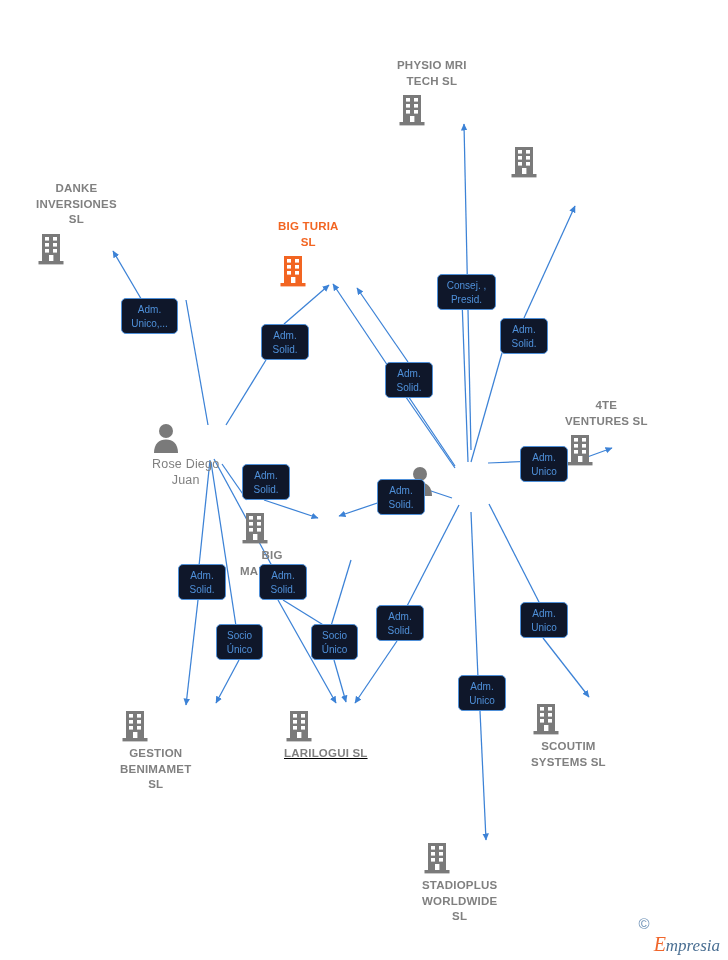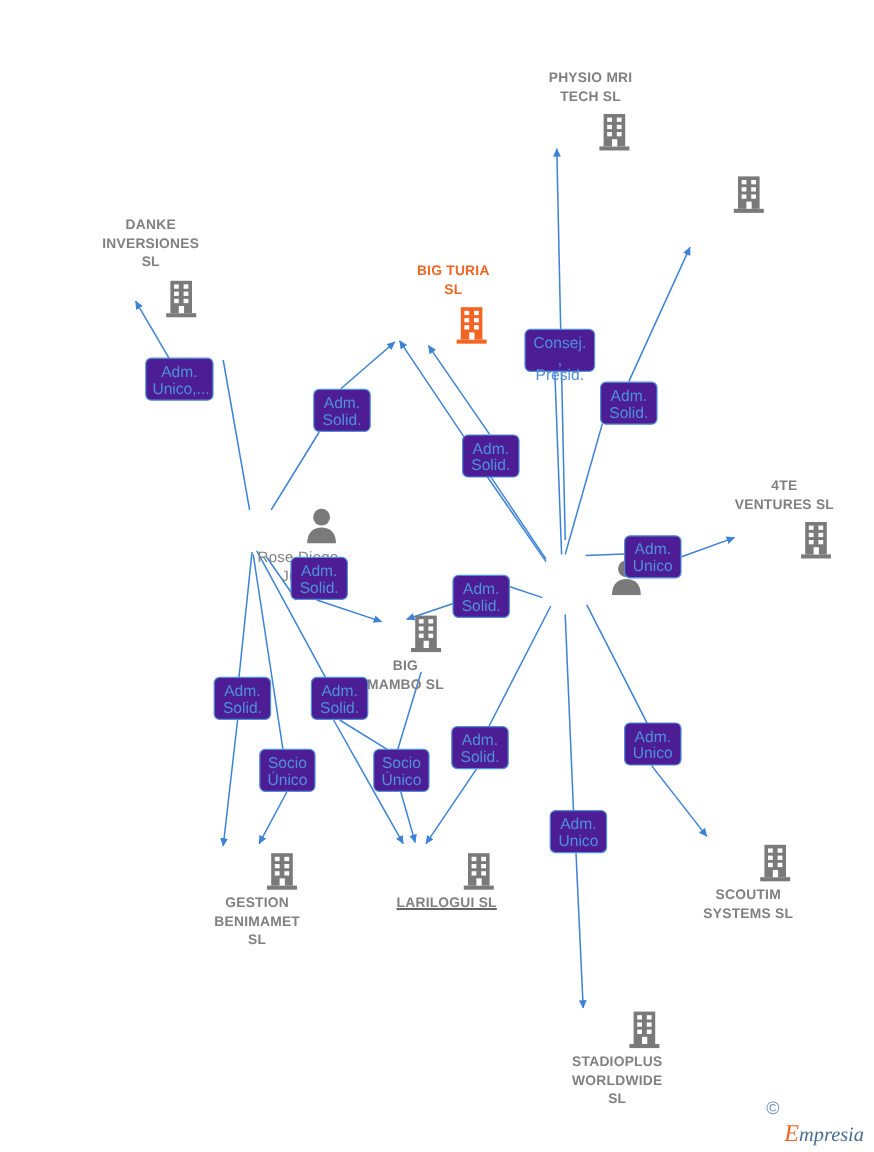--- a/index.html
+++ b/index.html
@@ -4,37 +4,37 @@
 <style>
   html,body{margin:0;padding:0;}
   body{
     width:728px;height:960px;background:#ffffff;
     font-family:"Liberation Sans", sans-serif;
     position:relative;overflow:hidden;
   }
   #graph{position:absolute;left:0;top:0;width:728px;height:960px;}
   .edges{position:absolute;left:0;top:0;width:728px;height:960px;}
 
-  .node{position:absolute;display:flex;flex-direction:column;align-items:flex-end;width:130px;}
+  .node{position:absolute;display:flex;flex-direction:column;align-items:flex-start;width:130px;}
   .node .cap{
     font-size:11.5px;line-height:15.5px;color:#808080;text-align:center;
     letter-spacing:.2px;font-weight:bold;white-space:pre-line;
   }
   .node.person .cap{font-weight:normal;font-size:12.5px;line-height:16px;}
   .node .glyph{line-height:0;}
 
   .node.below .cap{order:2;margin-top:3px;}
   .node.below .glyph{order:1;}
   .node.above .cap{order:1;margin-bottom:4px;}
   .node.above .glyph{order:2;}
 
   .lbl{
     position:absolute;box-sizing:border-box;
-    border:1.3px solid #4f90d9;border-radius:5px;background:#4c1d95;
-    color:#4f90d9;font-size:13px;line-height:13.5px;
+    border:1.3px solid #4f90d9;border-radius:5px;background:#0f172a;
+    color:#4f90d9;font-size:10px;line-height:13.5px;
     text-align:center;padding:4px 5px 4px 5px;white-space:pre-line;
     font-family:"Liberation Sans", sans-serif;
   }
   #watermark{
     position:absolute;right:8px;bottom:6px;display:flex;align-items:center;gap:4px;
   }
   #watermark .c{color:#6b8fb5;font-size:15px;line-height:15px;}
   #watermark .w{font-family:"Liberation Serif", serif;font-style:italic;font-size:17px;color:#4a6f93;line-height:17px;margin-top:44px;}
   #watermark .w b{color:#f0662b;font-weight:normal;font-size:20px;}
 </style>

